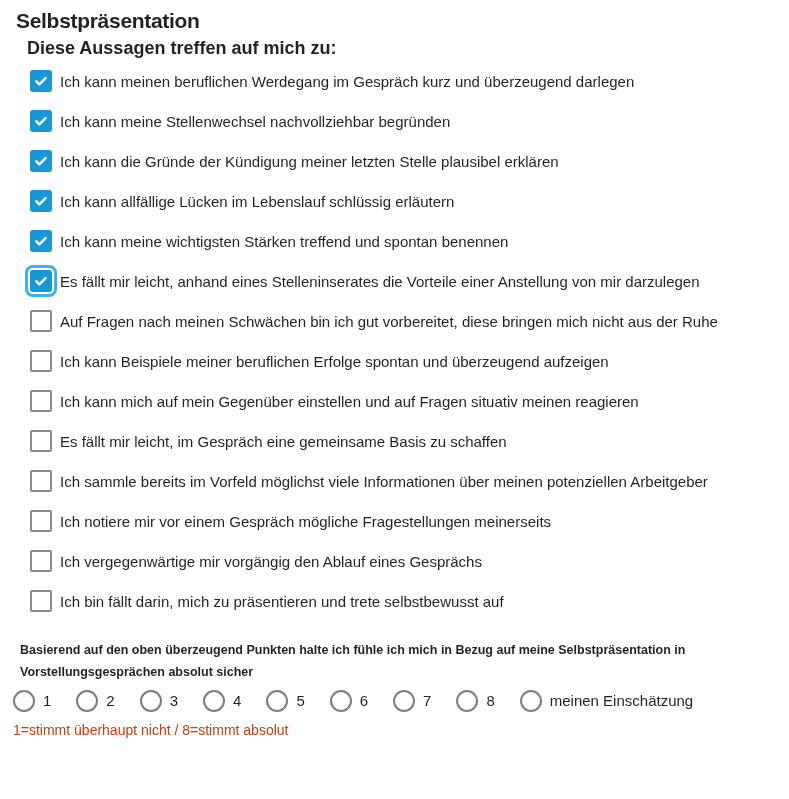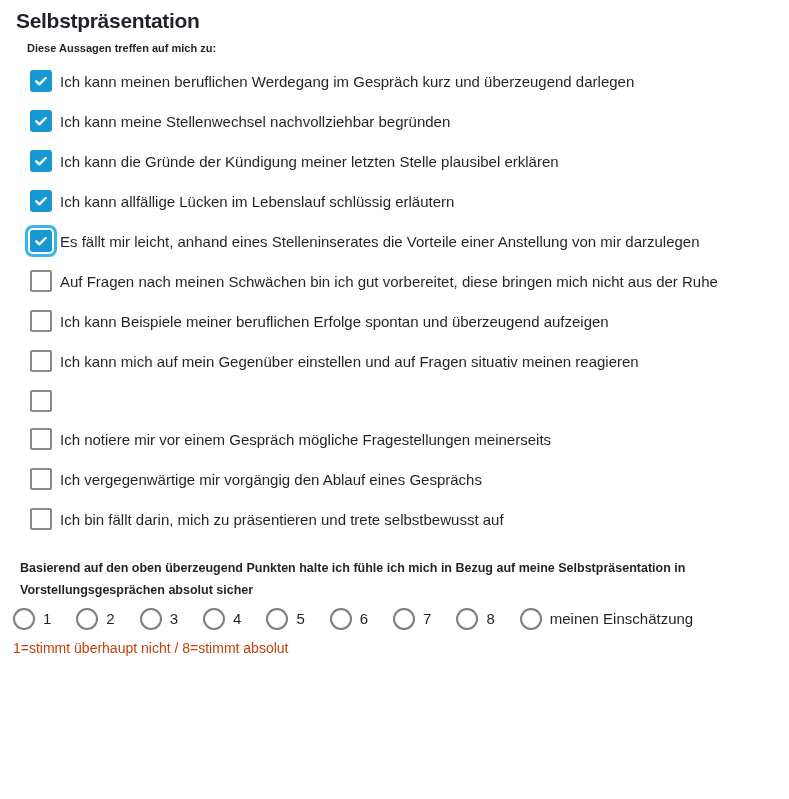--- a/index.html
+++ b/index.html
@@ -16,21 +16,21 @@
     padding: 8px 16px 16px 16px;
   }
   .title {
     font-size: 21px;
     font-weight: 800;
     letter-spacing: -0.3px;
     margin: 0 0 4px 0;
     line-height: 25px;
   }
   .subtitle {
-    font-size: 11px;
+    font-size: 18px;
     font-weight: 700;
     margin: 7px 0 13px 11px;
     line-height: 16px;
   }
   .checklist { margin-left: 14px; }
   .item {
     display: flex;
     align-items: flex-start;
     gap: 8px;
     margin-bottom: 15px;
@@ -132,20 +132,28 @@
       </label>
       <label class="item">
         <span class="cb checked">
           <svg viewBox="0 0 24 24" width="16" height="16" aria-hidden="true">
             <path d="M5 12.5l4.5 4.5L19 7.5" stroke="#ffffff" stroke-width="3.6" fill="none" stroke-linecap="round" stroke-linejoin="round"></path>
           </svg>
         </span>
         <span class="item-label">Ich kann allfällige Lücken im Lebenslauf schlüssig erläutern</span>
       </label>
       <label class="item">
+        <span class="cb checked">
+          <svg viewBox="0 0 24 24" width="16" height="16" aria-hidden="true">
+            <path d="M5 12.5l4.5 4.5L19 7.5" stroke="#ffffff" stroke-width="3.6" fill="none" stroke-linecap="round" stroke-linejoin="round"></path>
+          </svg>
+        </span>
+        <span class="item-label">Ich kann meine wichtigsten Stärken treffend und spontan benennen</span>
+      </label>
+      <label class="item">
         <span class="cb checked focused">
           <svg viewBox="0 0 24 24" width="16" height="16" aria-hidden="true">
             <path d="M5 12.5l4.5 4.5L19 7.5" stroke="#ffffff" stroke-width="3.6" fill="none" stroke-linecap="round" stroke-linejoin="round"></path>
           </svg>
         </span>
         <span class="item-label">Es fällt mir leicht, anhand eines Stelleninserates die Vorteile einer Anstellung von mir darzulegen</span>
       </label>
       <label class="item">
         <span class="cb"></span>
         <span class="item-label">Auf Fragen nach meinen Schwächen bin ich gut vorbereitet, diese bringen mich nicht aus der Ruhe</span>
@@ -153,20 +161,25 @@
       <label class="item">
         <span class="cb"></span>
         <span class="item-label">Ich kann Beispiele meiner beruflichen Erfolge spontan und überzeugend aufzeigen</span>
       </label>
       <label class="item">
         <span class="cb"></span>
         <span class="item-label">Ich kann mich auf mein Gegenüber einstellen und auf Fragen situativ meinen reagieren</span>
       </label>
       <label class="item">
         <span class="cb"></span>
+        <span class="item-label">Es fällt mir leicht, im Gespräch eine gemeinsame Basis zu schaffen</span>
+      </label>
+      <label class="item">
+        <span class="cb"></span>
+        <span class="item-label">Ich sammle bereits im Vorfeld möglichst viele Informationen über meinen potenziellen Arbeitgeber</span>
       </label>
       <label class="item">
         <span class="cb"></span>
         <span class="item-label">Ich notiere mir vor einem Gespräch mögliche Fragestellungen meinerseits</span>
       </label>
       <label class="item">
         <span class="cb"></span>
         <span class="item-label">Ich vergegenwärtige mir vorgängig den Ablauf eines Gesprächs</span>
       </label>
       <label class="item">

